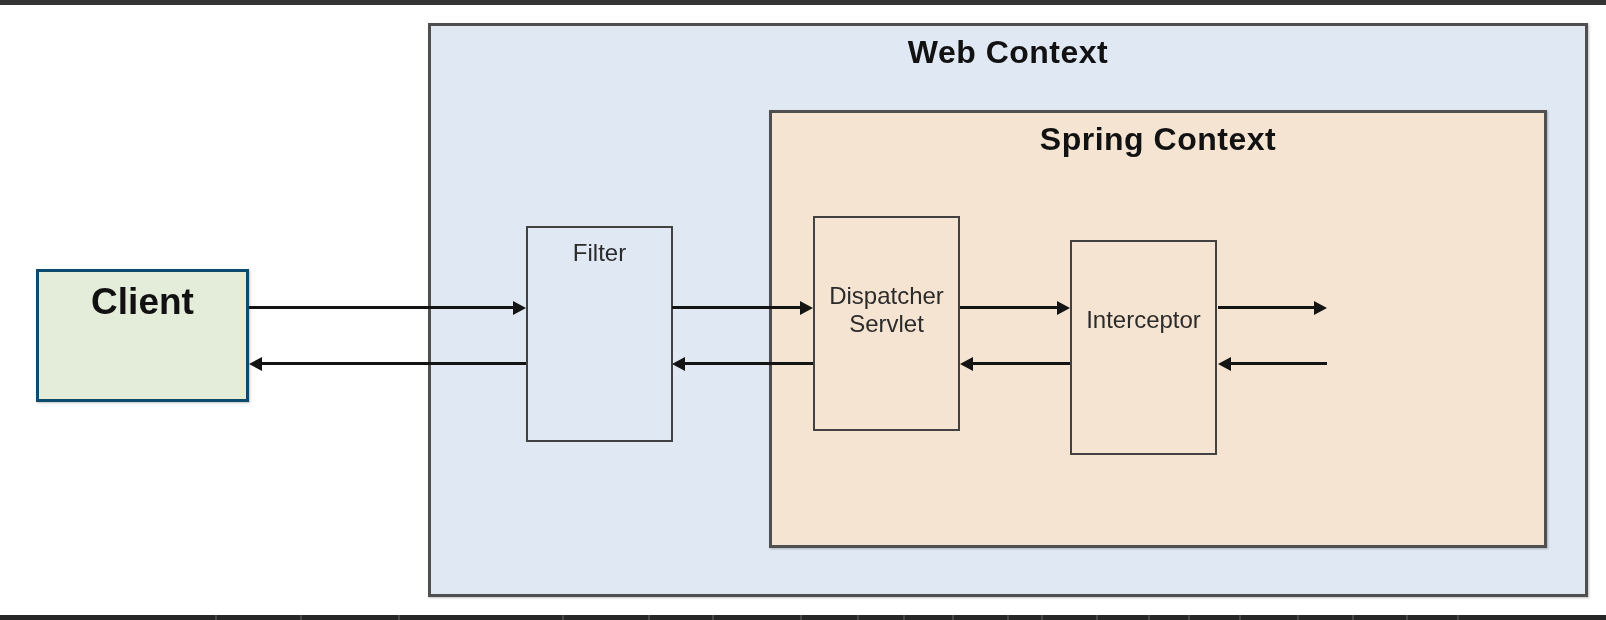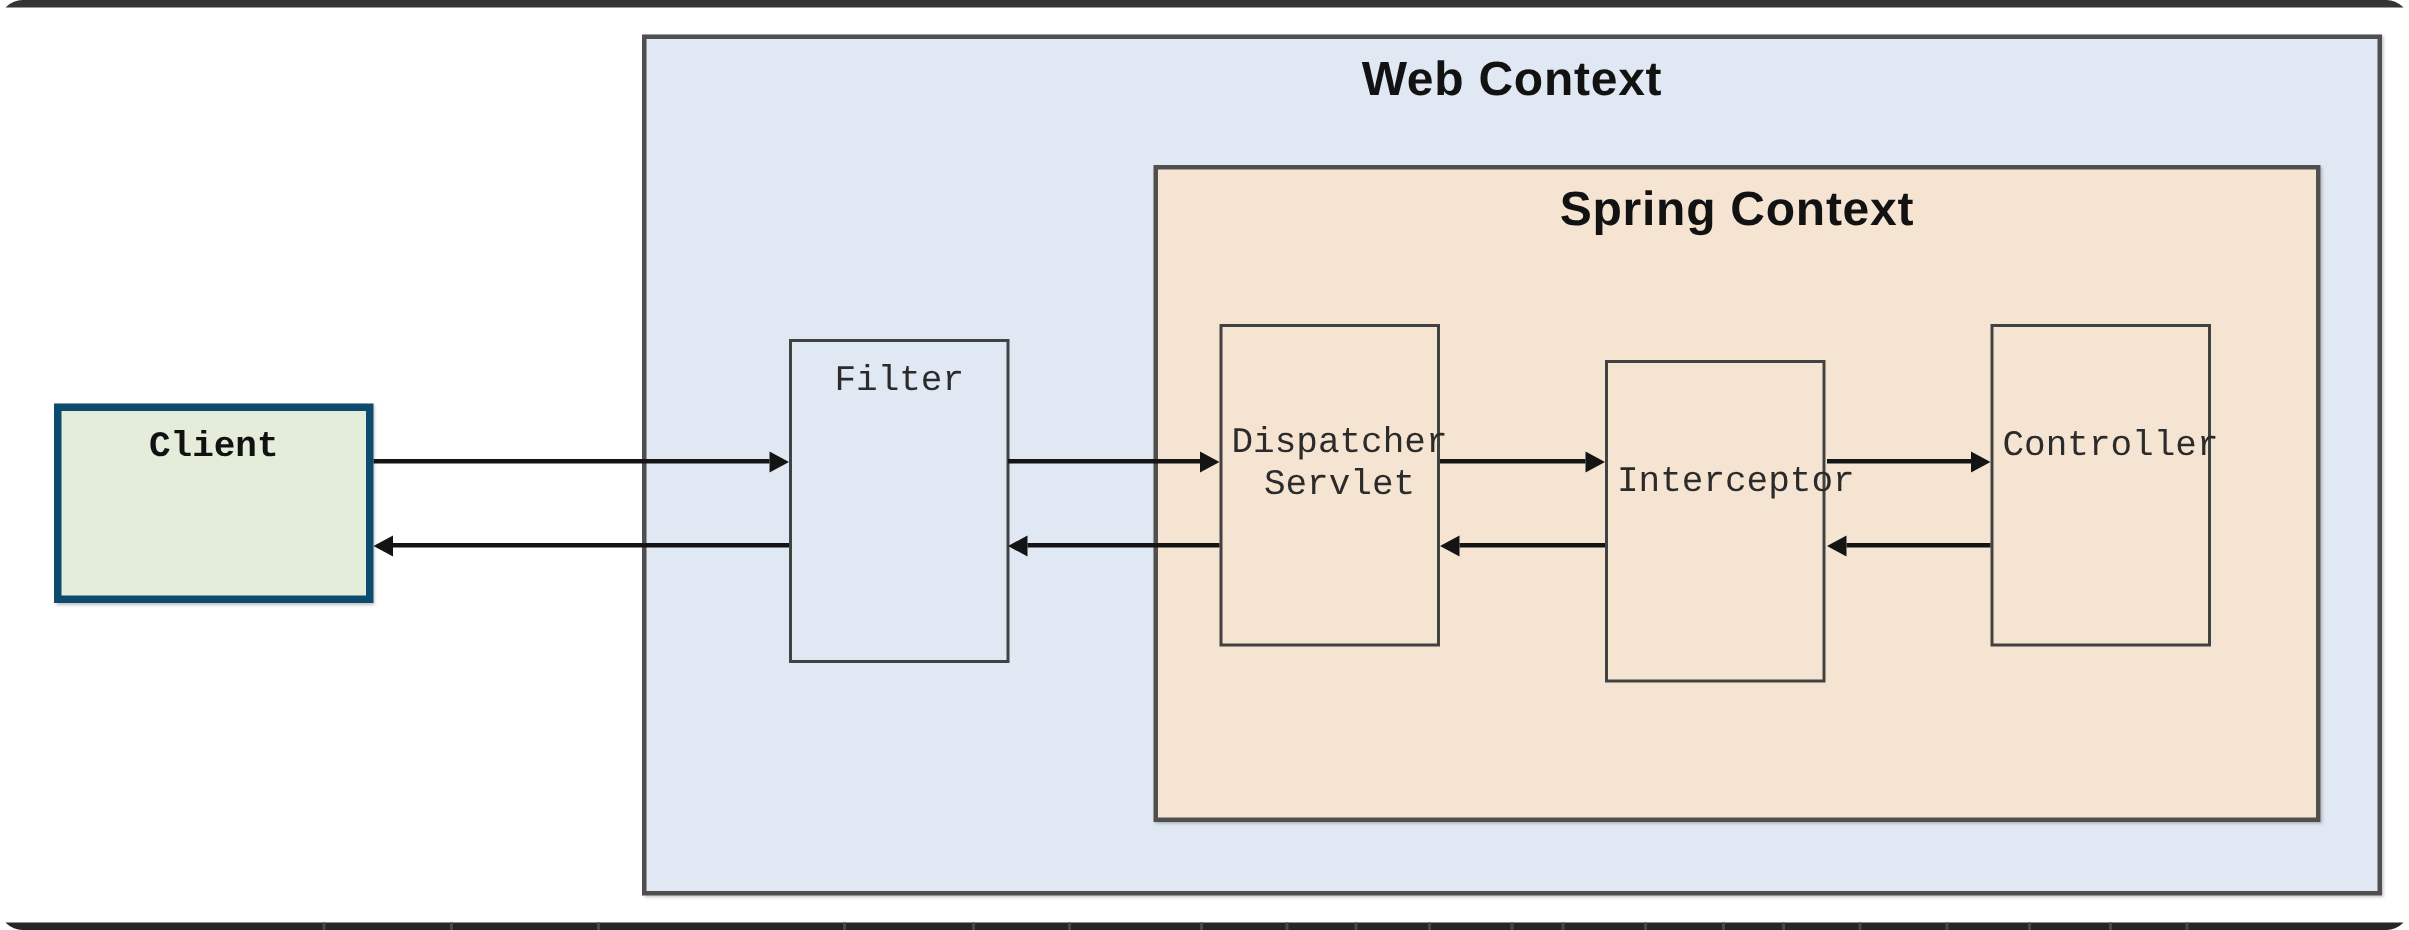--- a/index.html
+++ b/index.html
@@ -3,21 +3,20 @@
 <meta charset="utf-8">
 <style>
   html, body { margin: 0; padding: 0; background: #ffffff; }
   .stage {
     position: relative;
     width: 1606px;
     height: 620px;
     background: #ffffff;
     overflow: hidden;
     font-family: "Liberation Sans", "DejaVu Sans", sans-serif;
-    border-radius: 15px;
   }
 
   
   .edge-bar {
     position: absolute;
     left: 0;
     width: 1606px;
     background: #343434;
   }
   .edge-bar.top { top: 0; height: 5px; }
@@ -66,43 +65,43 @@
     border: 2px solid #424242;
     text-align: center;
     color: #2b2b2b;
     font-size: 24px;
     line-height: 1.15;
   }
   .node.client {
     left: 36px; top: 269px;
     width: 213px; height: 133px;
     background: #e4edda;
-    border: 5px solid #0c4a6e;
-    font-size: 24px;
+    border: 3px solid #0c4a6e;
+    font-size: 37px;
     font-weight: bold;
     color: #111111;
     padding-top: 9px;
     box-shadow: 1px 1px 2px rgba(0,0,0,0.25);
   }
   .node.filter {
     left: 526px; top: 226px;
     width: 147px; height: 216px;
     background: #e0e8f4;
     padding-top: 11px;
   }
   .node.spring-node {
     background: #f6e4d2;
     top: 216px;
     width: 147px; height: 215px;
     padding-top: 64px;
   }
   .node.dispatcher { left: 813px; padding-top: 64px; }
   .node.interceptor { left: 1070px; margin-top: 24px; }
   .node.controller { left: 1327px; }
-  .node .lbl { display: inline-block; padding: 0 6px; font-family: Liberation Mono, monospace; }
+  .node .lbl { display: inline-block; padding: 0 6px; }
 
   
   .arrow {
     position: absolute;
     height: 3px;
     background: #141414;
   }
   .arrow.right::after {
     content: "";
     position: absolute;
@@ -148,23 +147,20 @@
   </div>
 
   <div class="node spring-node dispatcher">
     <span class="lbl">Dispatcher Servlet</span>
   </div>
 
   <div class="node spring-node interceptor">
     <span class="lbl">Interceptor</span>
   </div>
 
-  <div class="node spring-node controller">
-    <span class="lbl">Controller</span>
-  </div>
 
   <div class="arrow right" style="left:249px; top:306px; width:264px;"></div>
   <div class="arrow right" style="left:672px; top:306px; width:128px;"></div>
   <div class="arrow right" style="left:960px; top:306px; width:97px;"></div>
   <div class="arrow right" style="left:1218px; top:306px; width:96px;"></div>
 
   <div class="arrow left" style="left:262px; top:362px; width:264px;"></div>
   <div class="arrow left" style="left:685px; top:362px; width:128px;"></div>
   <div class="arrow left" style="left:973px; top:362px; width:97px;"></div>
   <div class="arrow left" style="left:1231px; top:362px; width:96px;"></div>

